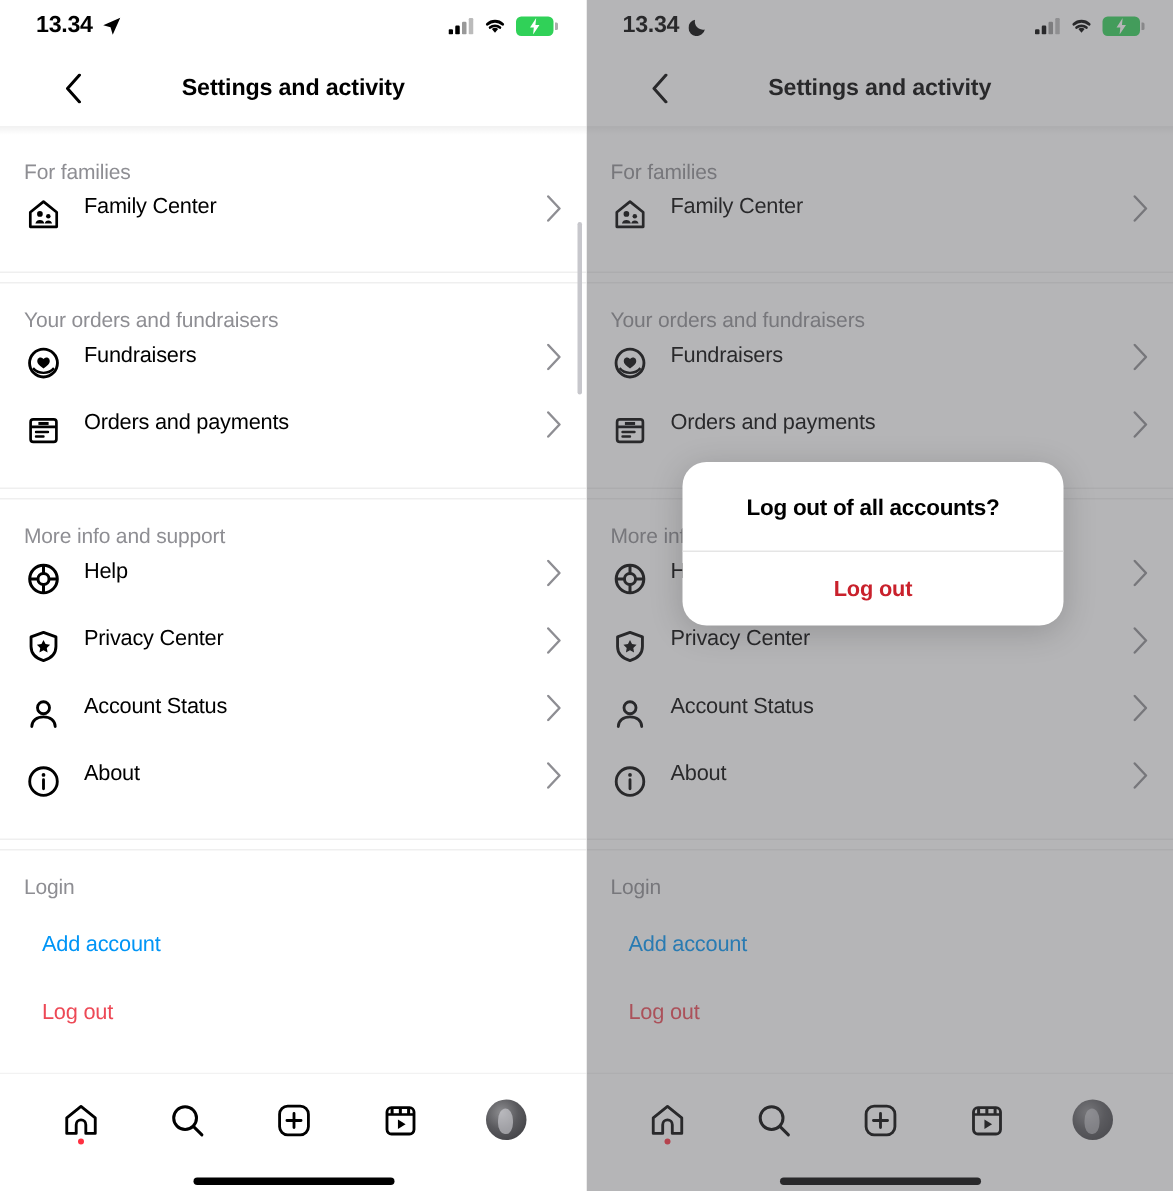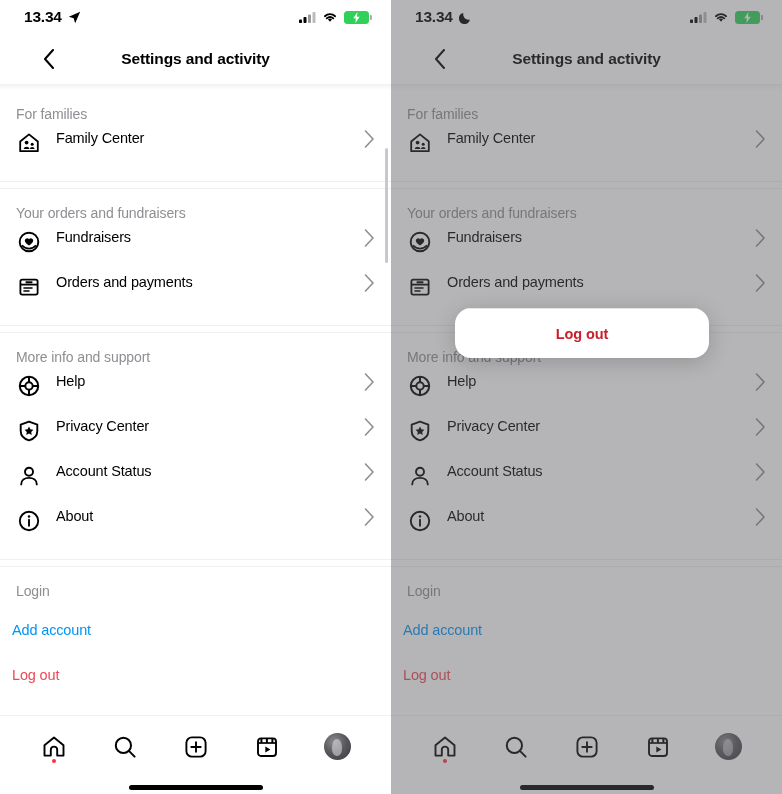--- a/index.html
+++ b/index.html
@@ -126,21 +126,21 @@
   .divider {
     height: 8px;
     background: #fff;
     border-top: 1px solid #EFEFEF;
     border-bottom: 1px solid #EFEFEF;
     margin: 6px 0 0 0;
   }
   .plain-row {
     height: 45px;
     display: flex; align-items: center;
-    padding: 0 12px;
+    padding: 0 28px;
     font-size: 14.5px;
     letter-spacing: -0.15px;
     cursor: pointer;
   }
 
   .scrollbar-track {
     position: absolute;
     right: 3px;
     top: 45px;
     width: 3px;
@@ -620,17 +620,20 @@
         <span class="avatar"></span>
       </div>
     </div>
     <div class="home-indicator-wrap">
       <div class="home-indicator"></div>
     </div>
 
     <div class="dim"></div>
 
     <div class="alert">
+      <div class="alert-title-wrap">
+        <div class="alert-title">Log out of all accounts?</div>
+      </div>
       <div class="alert-btn destructive" style="color:#C9212C;">Log out</div>
     </div>
   </div>
 
 </div>
 
 </body></html>

